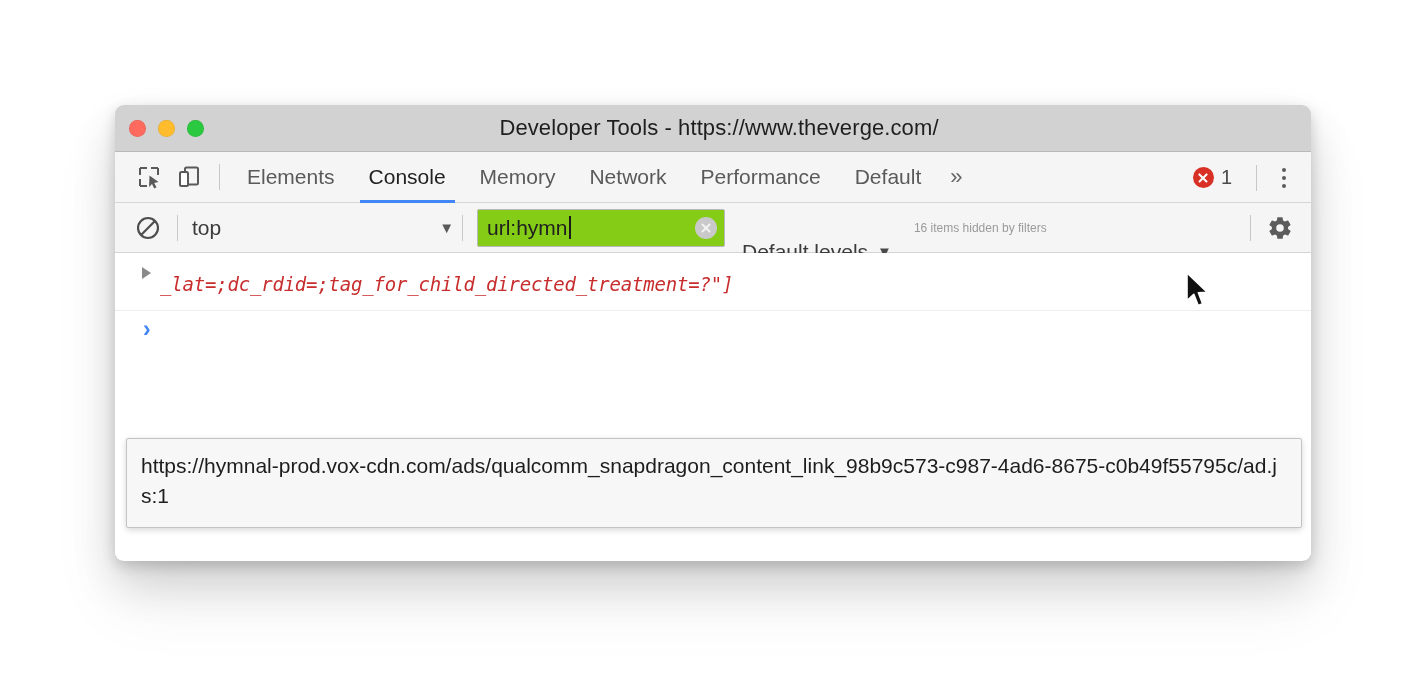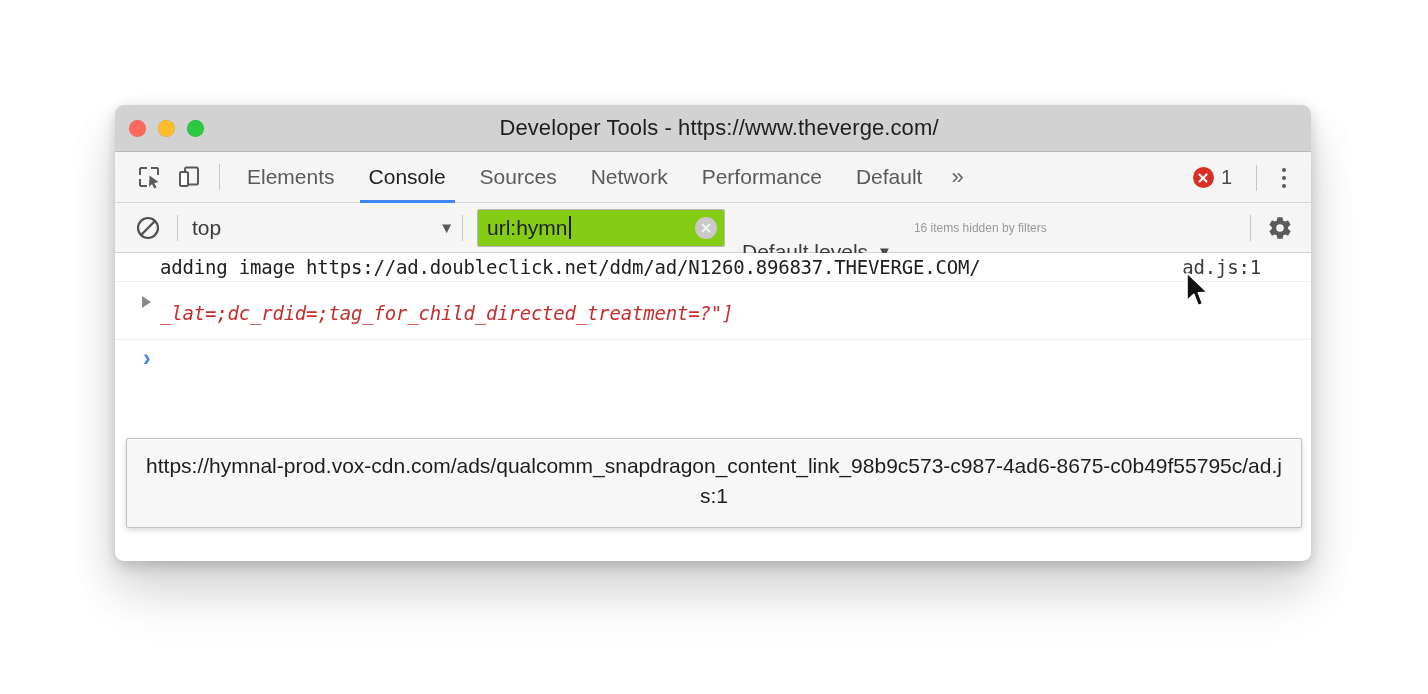--- a/index.html
+++ b/index.html
@@ -330,21 +330,20 @@
     position: absolute;
     left: 11px;
     top: 185px;
     width: 1176px;
     padding: 12px 14px 16px 14px;
     background: #f7f7f7;
     border: 1px solid #c3c3c3;
     border-radius: 2px;
     box-shadow: 0 2px 6px rgba(0,0,0,0.16);
     z-index: 40;
-    text-align: center;
   }
   .tooltip-text {
     font-size: 21px;
     line-height: 30px;
     color: #1d1d1d;
     word-break: break-all;
     font-family: "Liberation Sans", sans-serif;
   }
 
   
@@ -386,21 +385,21 @@
           <rect x="8" y="2.5" width="13" height="17" rx="1.5" fill="none" stroke="#5a5a5a" stroke-width="2"></rect>
           <rect x="3" y="7" width="8" height="14" rx="1.5" fill="#ffffff" stroke="#5a5a5a" stroke-width="2"></rect>
         </svg>
       </div>
 
       <div class="tb-sep"></div>
 
       <div class="tabs">
         <div class="tab">Elements</div>
         <div class="tab active">Console</div>
-        <div class="tab">Sources</div>
+        <div class="tab">Memory</div>
         <div class="tab">Network</div>
         <div class="tab">Performance</div>
         <div class="tab">Default</div>
         <div class="tab more">»</div>
       </div>
 
       <div class="tabbar-right">
         <div class="errbadge">
           <span class="err-circle"></span>
           <span class="err-count">1</span>
@@ -449,24 +448,20 @@
         <div class="gear-wrap">
           <svg width="26" height="26" viewBox="0 0 24 24">
             <path fill="#5c5c5c" d="M19.4 13c.04-.33.06-.66.06-1s-.02-.67-.06-1l2.1-1.63a.5.5 0 0 0 .12-.64l-2-3.46a.5.5 0 0 0-.6-.22l-2.48 1a7.3 7.3 0 0 0-1.73-1l-.38-2.64A.49.49 0 0 0 14 2h-4a.49.49 0 0 0-.5.42l-.37 2.64c-.62.25-1.2.59-1.73 1l-2.48-1a.5.5 0 0 0-.6.22l-2 3.46a.5.5 0 0 0 .12.64L4.56 11a7.9 7.9 0 0 0 0 2l-2.1 1.63a.5.5 0 0 0-.12.64l2 3.46c.12.22.39.3.6.22l2.48-1c.53.41 1.1.75 1.73 1l.37 2.64c.04.24.25.42.5.42h4c.25 0 .46-.18.5-.42l.38-2.64c.62-.25 1.2-.59 1.73-1l2.48 1c.22.08.48 0 .6-.22l2-3.46a.5.5 0 0 0-.12-.64L19.4 13zM12 15.5A3.5 3.5 0 1 1 15.5 12 3.5 3.5 0 0 1 12 15.5z"></path>
           </svg>
         </div>
       </div>
     </div>
 
     <div class="console-body">
 
-      <div class="msg-row">
-        <span class="mono msg-text">adding image  https://ad.doubleclick.net/ddm/ad/N1260.896837.THEVERGE.COM/</span>
-        <span class="mono msg-src">ad.js:1</span>
-      </div>
 
       <div class="msg-row2">
         <span class="disclosure"></span>
         <span class="mono red-line l1"></span>
         <span class="mono red-line l2">_lat=;dc_rdid=;tag_for_child_directed_treatment=?"]</span>
       </div>
 
       <div class="prompt-row">
         <span class="prompt-caret">›</span>
       </div>

